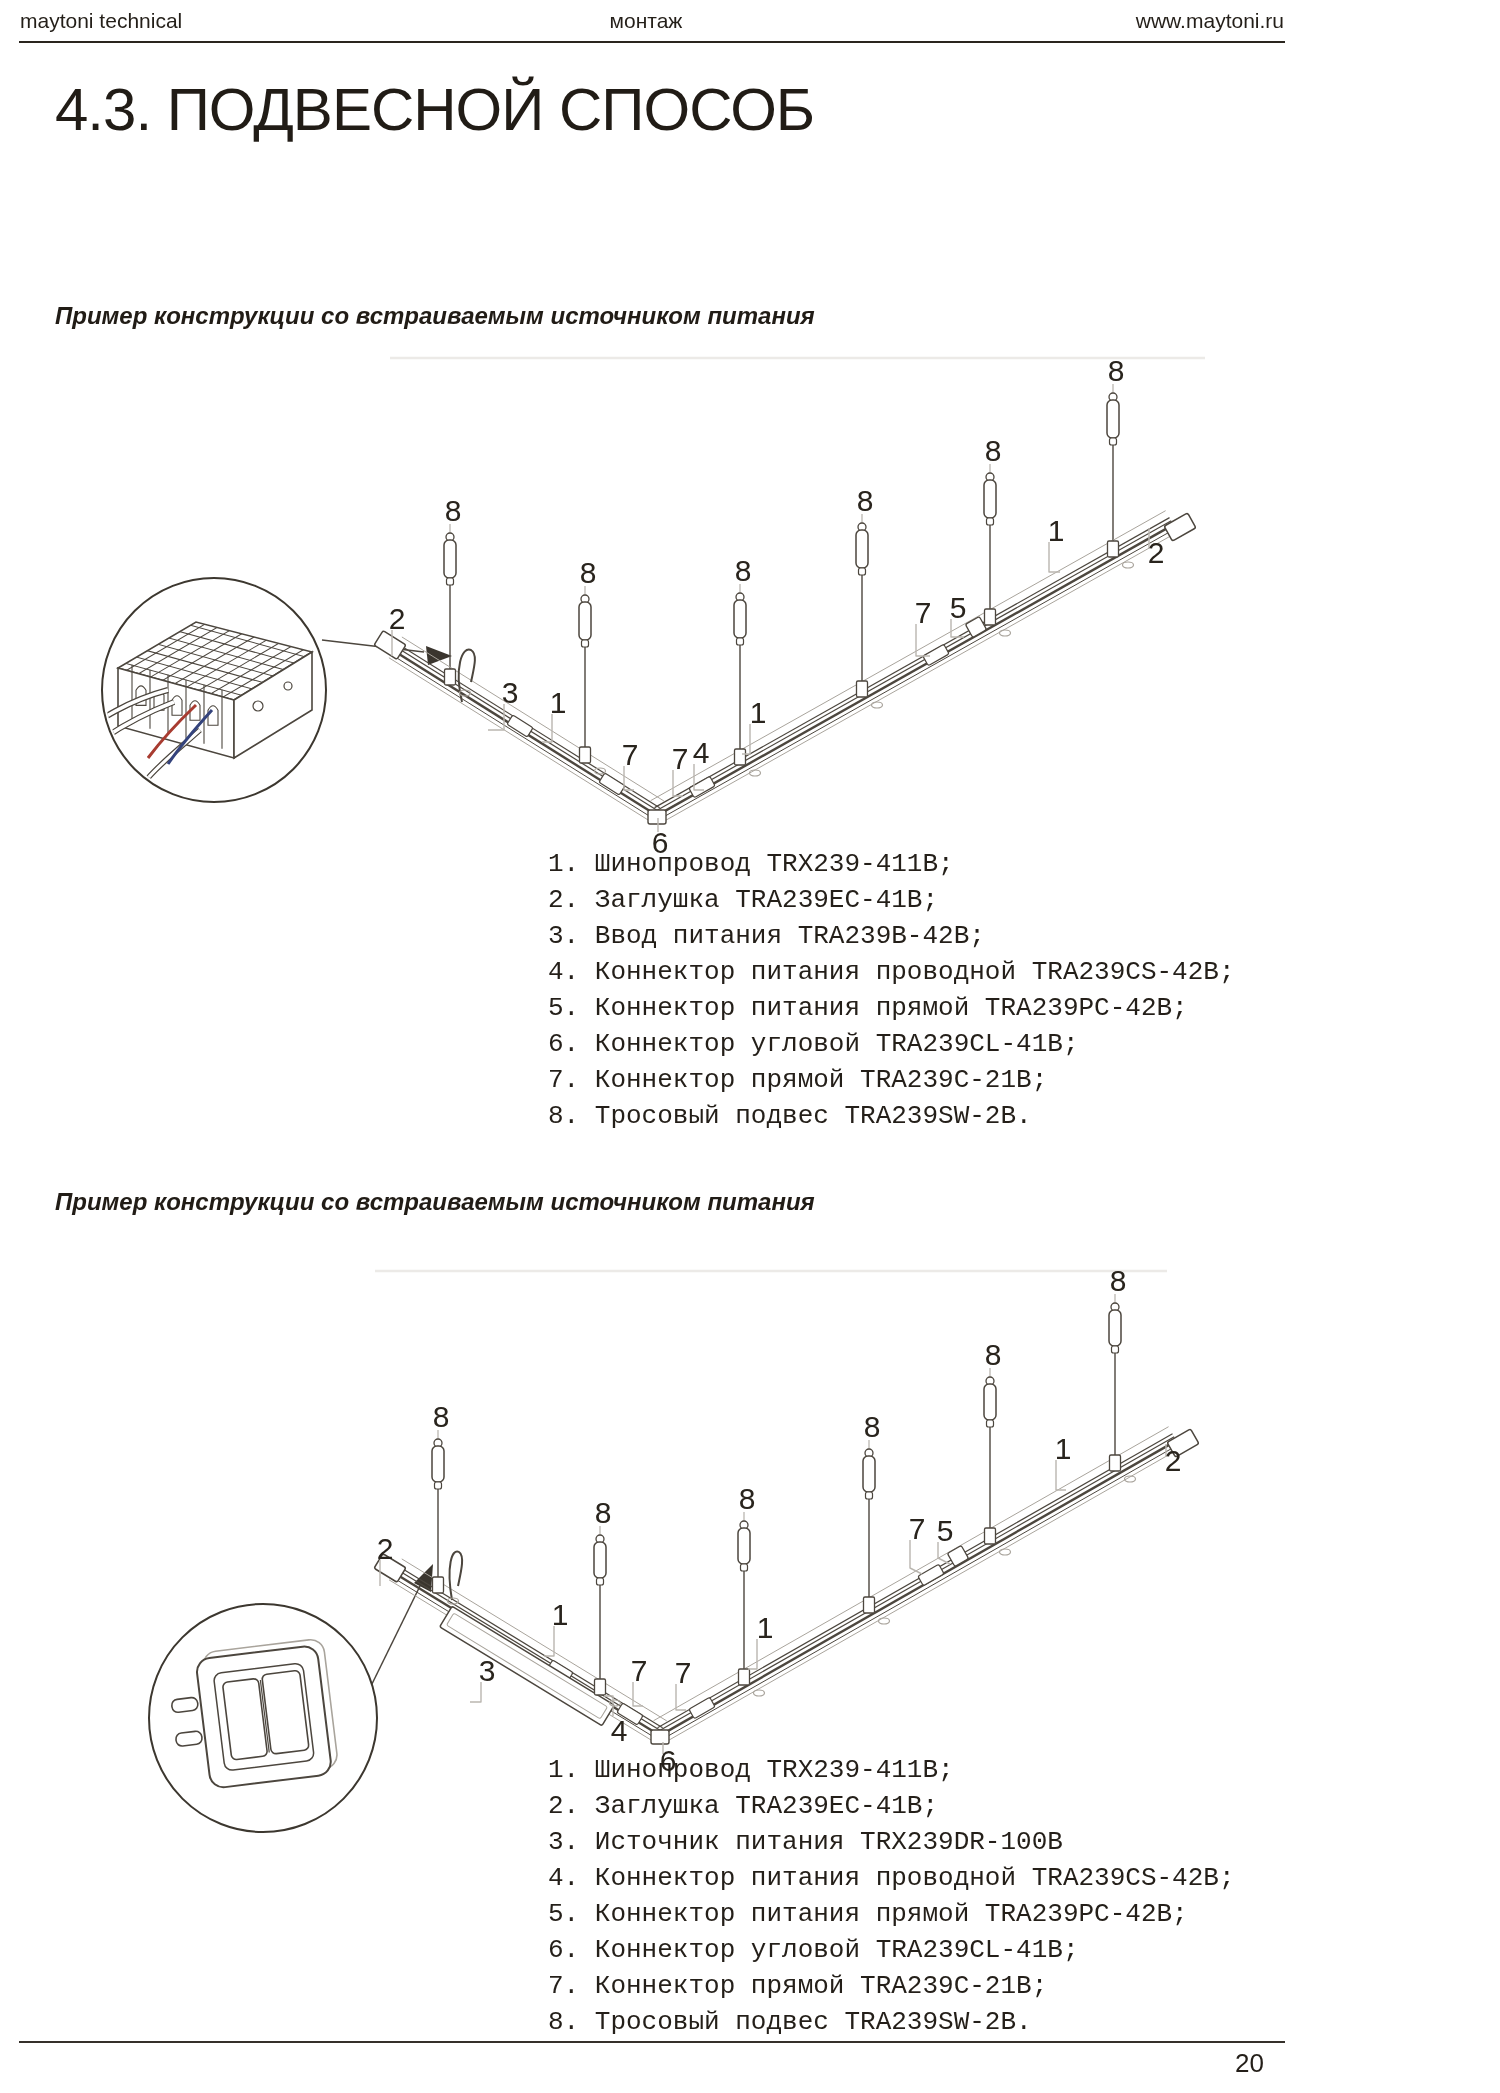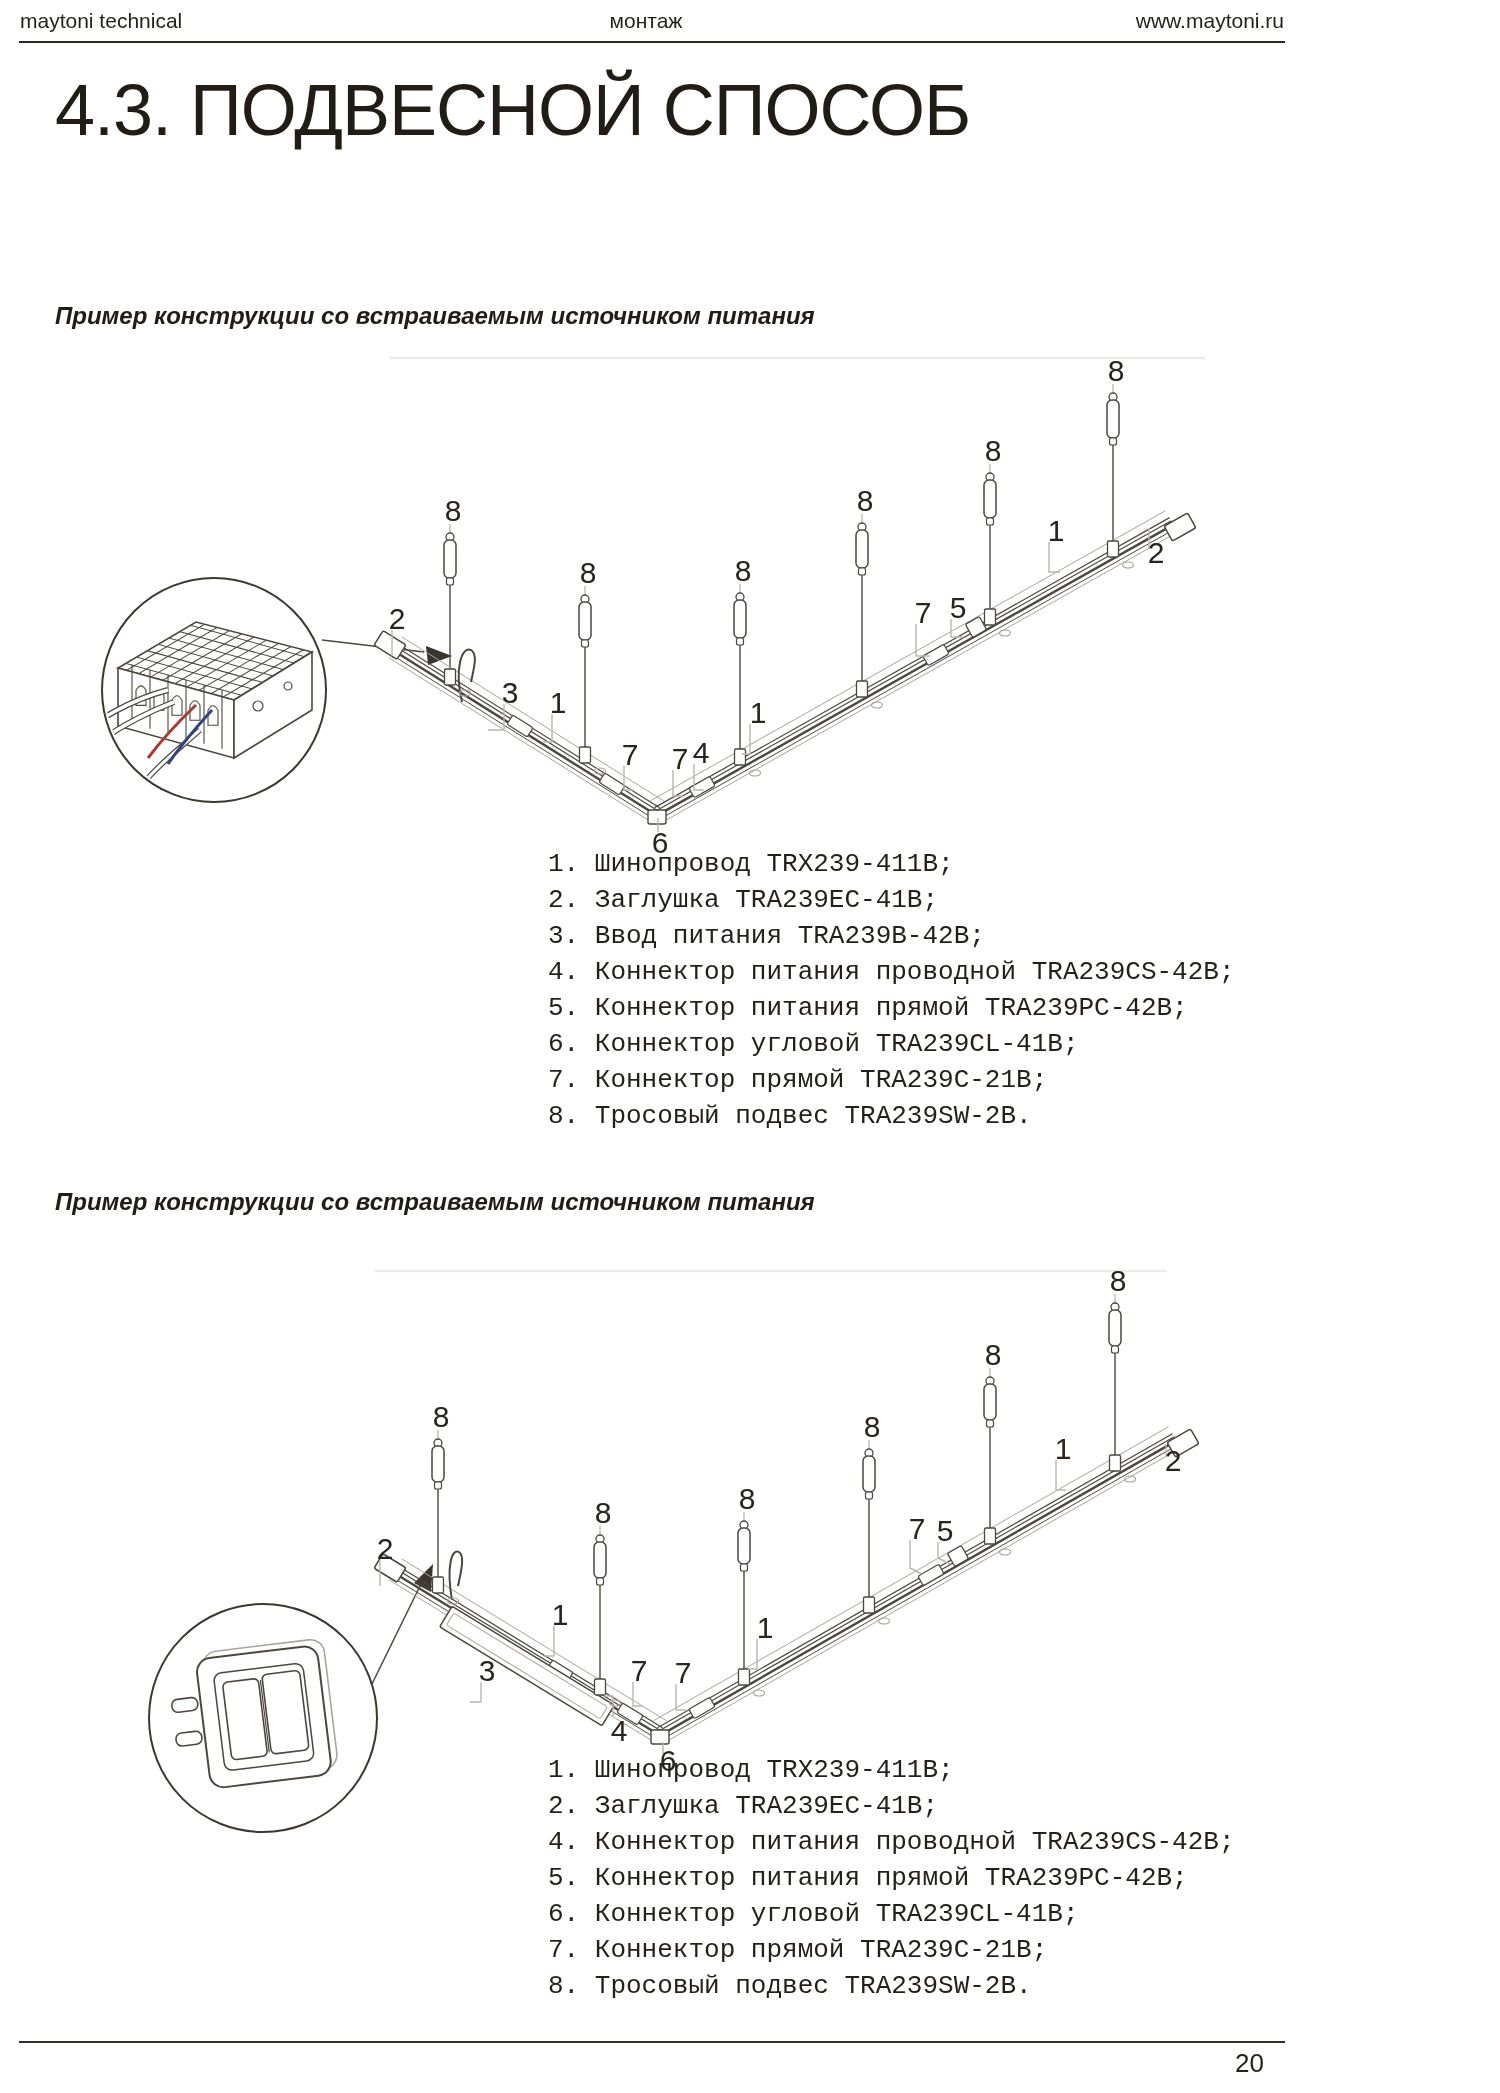--- a/index.html
+++ b/index.html
@@ -2,21 +2,21 @@
 <html><head>
 <meta charset="utf-8">
 <style>
   html,body{margin:0;padding:0;background:#fff;}
   .page{position:relative;width:1304px;height:2093px;background:#fff;overflow:hidden;
         font-family:"Liberation Sans",sans-serif;color:#241f19;}
   .hdr{position:absolute;left:19px;right:19px;top:0;height:41px;border-bottom:2px solid #2a251e;font-size:21px;}
   .hdr .hl{position:absolute;left:1px;top:9px;}
   .hdr .hc{position:absolute;left:0;right:12px;top:9px;text-align:center;}
   .hdr .hr{position:absolute;right:1px;top:9px;}
-  .title{position:absolute;left:55px;top:72px;margin:0;font-size:72px;font-weight:500;
+  .title{position:absolute;left:55px;top:72px;margin:0;font-size:60px;font-weight:500;
          line-height:76px;letter-spacing:-1px;color:#211c16;}
   .sub{position:absolute;left:55px;font-size:24px;font-weight:700;color:#211c16;font-style:italic;}
   #sub1{top:302px;} #sub2{top:1188px;}
   .parts{position:absolute;left:548px;font-size:26px;line-height:36px;color:#241f19;font-family:Liberation Mono, monospace;}
   #parts1{top:846px;} #parts2{top:1752px;}
   svg.diag{position:absolute;left:0;}
   #d1{top:255px;} #d2{top:1240px;}
   .footline{position:absolute;left:19px;right:19px;top:2041px;height:2px;background:#35302a;}
   .pagenum{position:absolute;right:40px;top:2048px;font-size:26px;color:#241f19;}
   svg text.co{font-family:"Liberation Sans",sans-serif;font-size:30px;fill:#29241d;}
@@ -346,20 +346,21 @@
       <text x="945" y="1530" dy="0.35em" text-anchor="middle" class="co">5</text>
       <polyline points="1056,1460 1056,1490 1066,1490" fill="none" stroke="#bab6b0" stroke-width="1.4" stroke-linejoin="round"></polyline>
       <text x="1063" y="1448" dy="0.35em" text-anchor="middle" class="co">1</text>
       <polyline points="1166,1444 1166,1456" fill="none" stroke="#bab6b0" stroke-width="1.4" stroke-linejoin="round"></polyline>
       <text x="1173" y="1460" dy="0.35em" text-anchor="middle" class="co">2</text>
     </svg>
 
   <div class="parts" id="parts2">
       <div>1. Шинопровод TRX239-411B;</div>
       <div>2. Заглушка TRA239EC-41B;</div>
+      <div>3. Источник питания TRX239DR-100B</div>
       <div>4. Коннектор питания проводной TRA239CS-42B;</div>
       <div>5. Коннектор питания прямой TRA239PC-42B;</div>
       <div>6. Коннектор угловой TRA239CL-41B;</div>
       <div>7. Коннектор прямой TRA239C-21B;</div>
       <div>8. Тросовый подвес TRA239SW-2B.</div>
     </div>
 
   <div class="footline"></div>
   <div class="pagenum">20</div>
 

